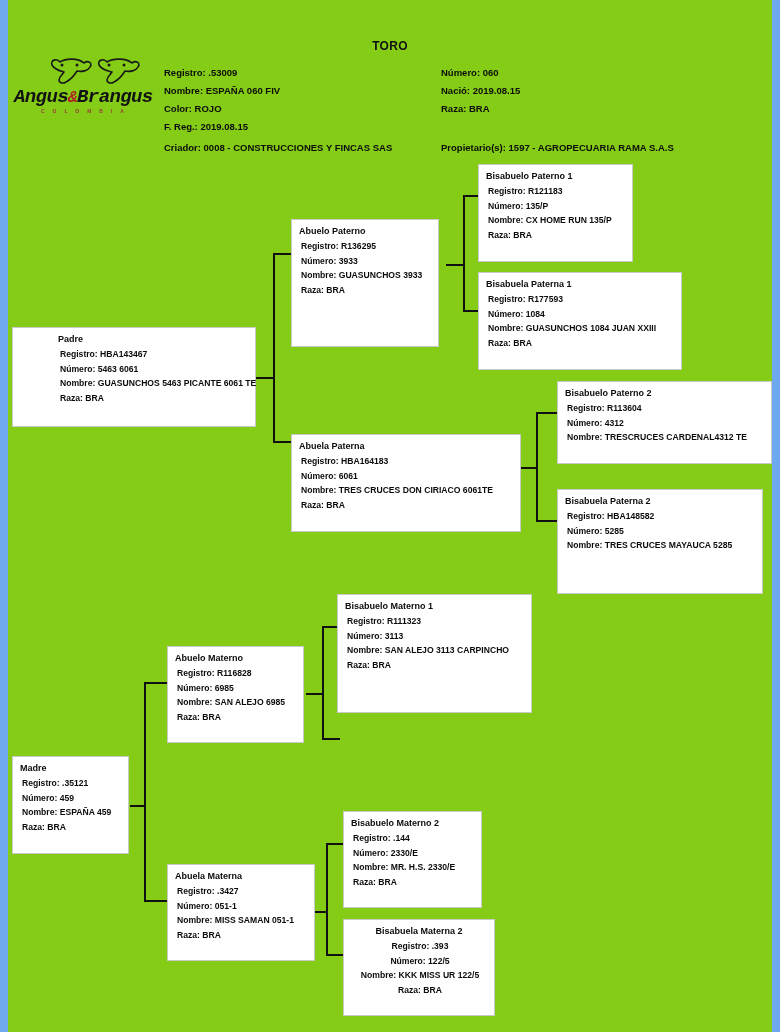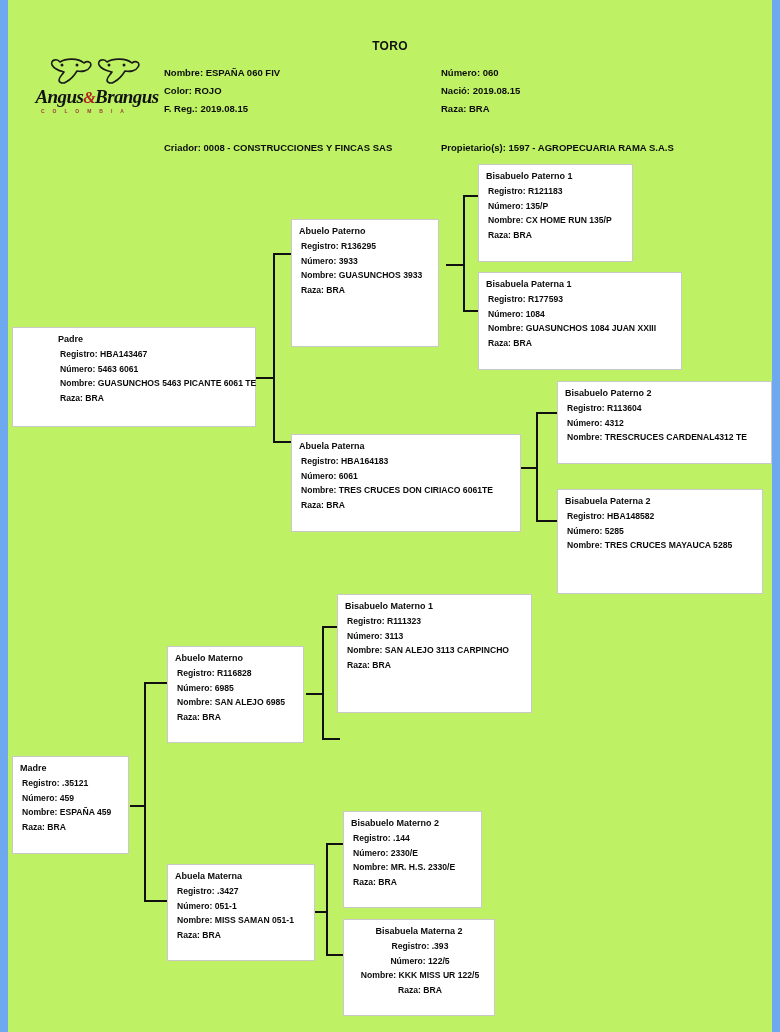--- a/index.html
+++ b/index.html
@@ -6,38 +6,37 @@
   body{
     width:780px;height:1032px;
     background:#6ea8ef;
     font-family:"Liberation Sans", sans-serif;
     overflow:hidden;
   }
   #page{
     position:absolute;
     left:8px; top:0;
     width:764px; height:1032px;
-    background:#bef264;
+    background:#84cc16;
     overflow:hidden;
   }
   
   #title{
     position:absolute; left:0; top:39px; width:764px;
     text-align:center;
     font-size:12px; font-weight:bold; color:#101010;
     letter-spacing:.3px;
   }
   #logo{
     position:absolute; left:6px; top:55px; width:140px; height:68px;
   }
   #logo .cows{position:absolute; left:30px; top:0; width:104px; height:34px;}
   #logo .wordmark{
-    position:absolute; left:13px; top:31px; width:140px;
-    text-align:center;
-    font-family:Liberation Serif, serif;
+    position:absolute; left:0; top:31px; width:140px;
+    font-family:Liberation Mono, monospace;
     font-size:19px; font-weight:bold; font-style:italic;
     color:#121212; letter-spacing:-.6px;
     white-space:nowrap;
   }
   #logo .wordmark .amp{color:#b02020; font-size:16px;}
   #logo .sub{
     position:absolute; left:0; top:53px; width:140px;
     text-align:center;
     font-size:5px; letter-spacing:3.3px; color:#9b3a3a; font-weight:bold;
   }
@@ -92,20 +91,21 @@
         <circle cx="33" cy="10" r="1.5"></circle>
         <circle cx="65" cy="10" r="1.5"></circle>
         <circle cx="80" cy="10" r="1.5"></circle>
       </g>
     </svg>
     <div class="wordmark"><span>Angus</span><span class="amp">&amp;</span><span>Brangus</span></div>
     <div class="sub">C O L O M B I A</div>
   </div>
 
   <div class="hdr-col" id="hdr-left">
+    <div class="row">Registro: .53009</div>
     <div class="row">Nombre: ESPAÑA 060 FIV</div>
     <div class="row">Color: ROJO</div>
     <div class="row">F. Reg.: 2019.08.15</div>
   </div>
   <div class="hdr-col" id="hdr-right">
     <div class="row">Número: 060</div>
     <div class="row">Nació: 2019.08.15</div>
     <div class="row">Raza: BRA</div>
   </div>
   <div id="criador">Criador: 0008 - CONSTRUCCIONES Y FINCAS SAS</div>

